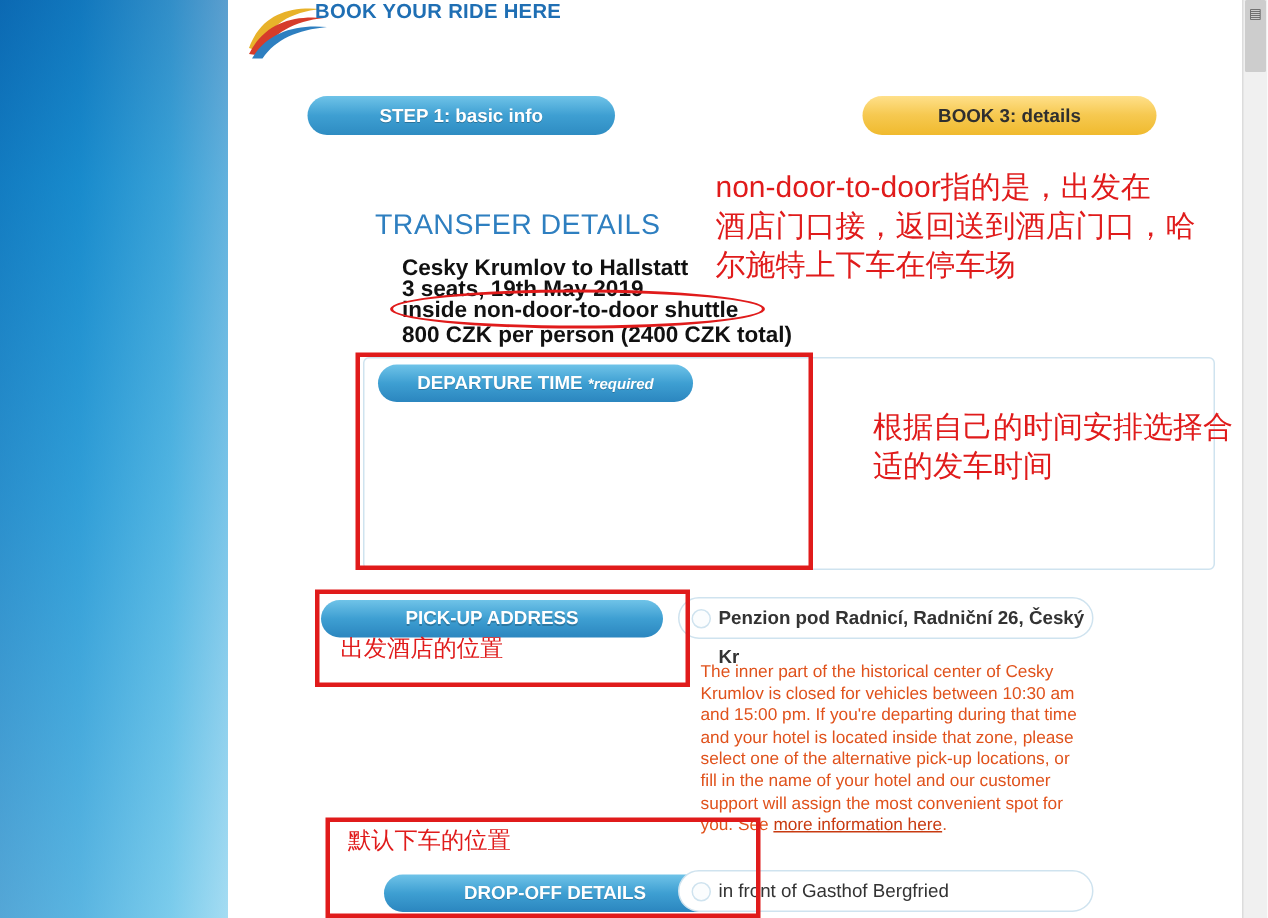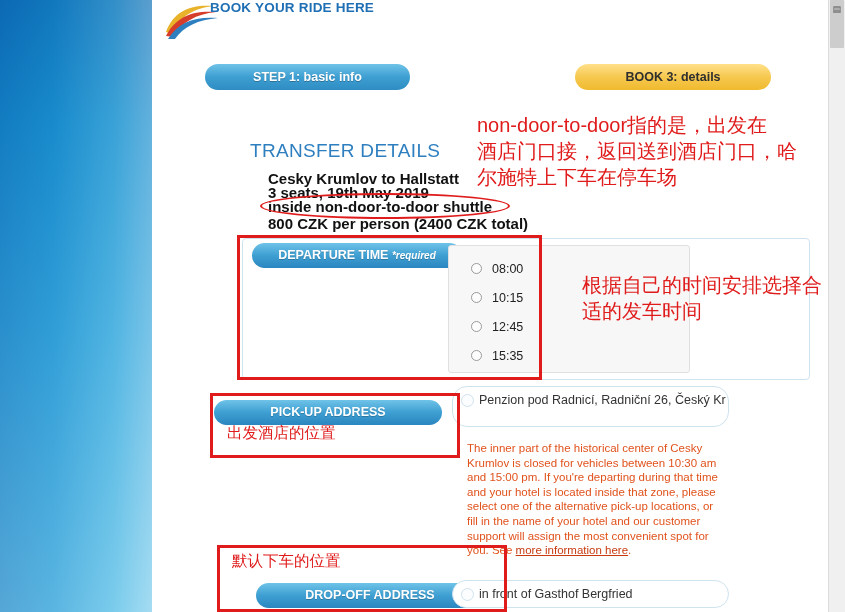--- a/index.html
+++ b/index.html
@@ -219,24 +219,25 @@
   .input-box {
     position: absolute;
     background: #ffffff;
     border: 1px solid #cfe3ef;
     border-radius: 15px;
     font-size: 12.5px;
     color: #333;
     box-sizing: border-box;
   }
   .pickup-input {
-    left: 300px; top: 386px;
-    width: 277px; height: 41px;
+    left: 300px; top: 398px;
+    width: 277px; height: 28px;
     line-height: 26px;
     padding-left: 26px;
+    font-weight: bold;
   }
   .dropoff-input {
     left: 300px; top: 580px;
     width: 277px; height: 28px;
     line-height: 26px;
     padding-left: 26px;
   }
   .input-circle {
     position: absolute;
     left: 8px; top: 7px;
@@ -314,50 +315,32 @@
   <div class="detail-line dl3">inside non-door-to-door shuttle</div>
   <div class="detail-line dl4">800 CZK per person (2400 CZK total)</div>
   <div class="ellipse-shuttle"></div>
 
   <div class="field-panel dep-panel"></div>
   <div class="blue-pill pill-dep">
     <span>DEPARTURE TIME</span>
     <span class="req">*required</span>
   </div>
 
-  <div class="radio-list">
-    <div class="radio-row rr0">
-      <span class="dot"></span>
-      <span class="lbl">08:00</span>
-    </div>
-    <div class="radio-row rr1">
-      <span class="dot"></span>
-      <span class="lbl">10:15</span>
-    </div>
-    <div class="radio-row rr2">
-      <span class="dot"></span>
-      <span class="lbl">12:45</span>
-    </div>
-    <div class="radio-row rr3">
-      <span class="dot"></span>
-      <span class="lbl">15:35</span>
-    </div>
-  </div>
 
   <div class="blue-pill pill-pick">PICK-UP ADDRESS</div>
   <div class="input-box pickup-input">
     <span class="input-circle"></span>
     <span>Penzion pod Radnicí, Radniční 26, Český Kr</span>
   </div>
 
   <div class="helper-text">
     <span>The inner part of the historical center of Cesky Krumlov is closed for vehicles between 10:30 am and 15:00 pm. If you're departing during that time and your hotel is located inside that zone, please select one of the alternative pick-up locations, or fill in the name of your hotel and our customer support will assign the most convenient spot for you. See </span><a href="#">more information here</a><span>.</span>
   </div>
 
-  <div class="blue-pill pill-drop">DROP-OFF ADDRESS</div>
+  <div class="blue-pill pill-drop">DROP-OFF DETAILS</div>
   <div class="input-box dropoff-input">
     <span class="input-circle"></span>
     <span>in front of Gasthof Bergfried</span>
   </div>
 
   <div class="red-rect rect-dep"></div>
   <div class="red-rect rect-pick"></div>
   <div class="red-rect rect-drop"></div>
 
   <div class="cn cn-top">non-door-to-door指的是，出发在

